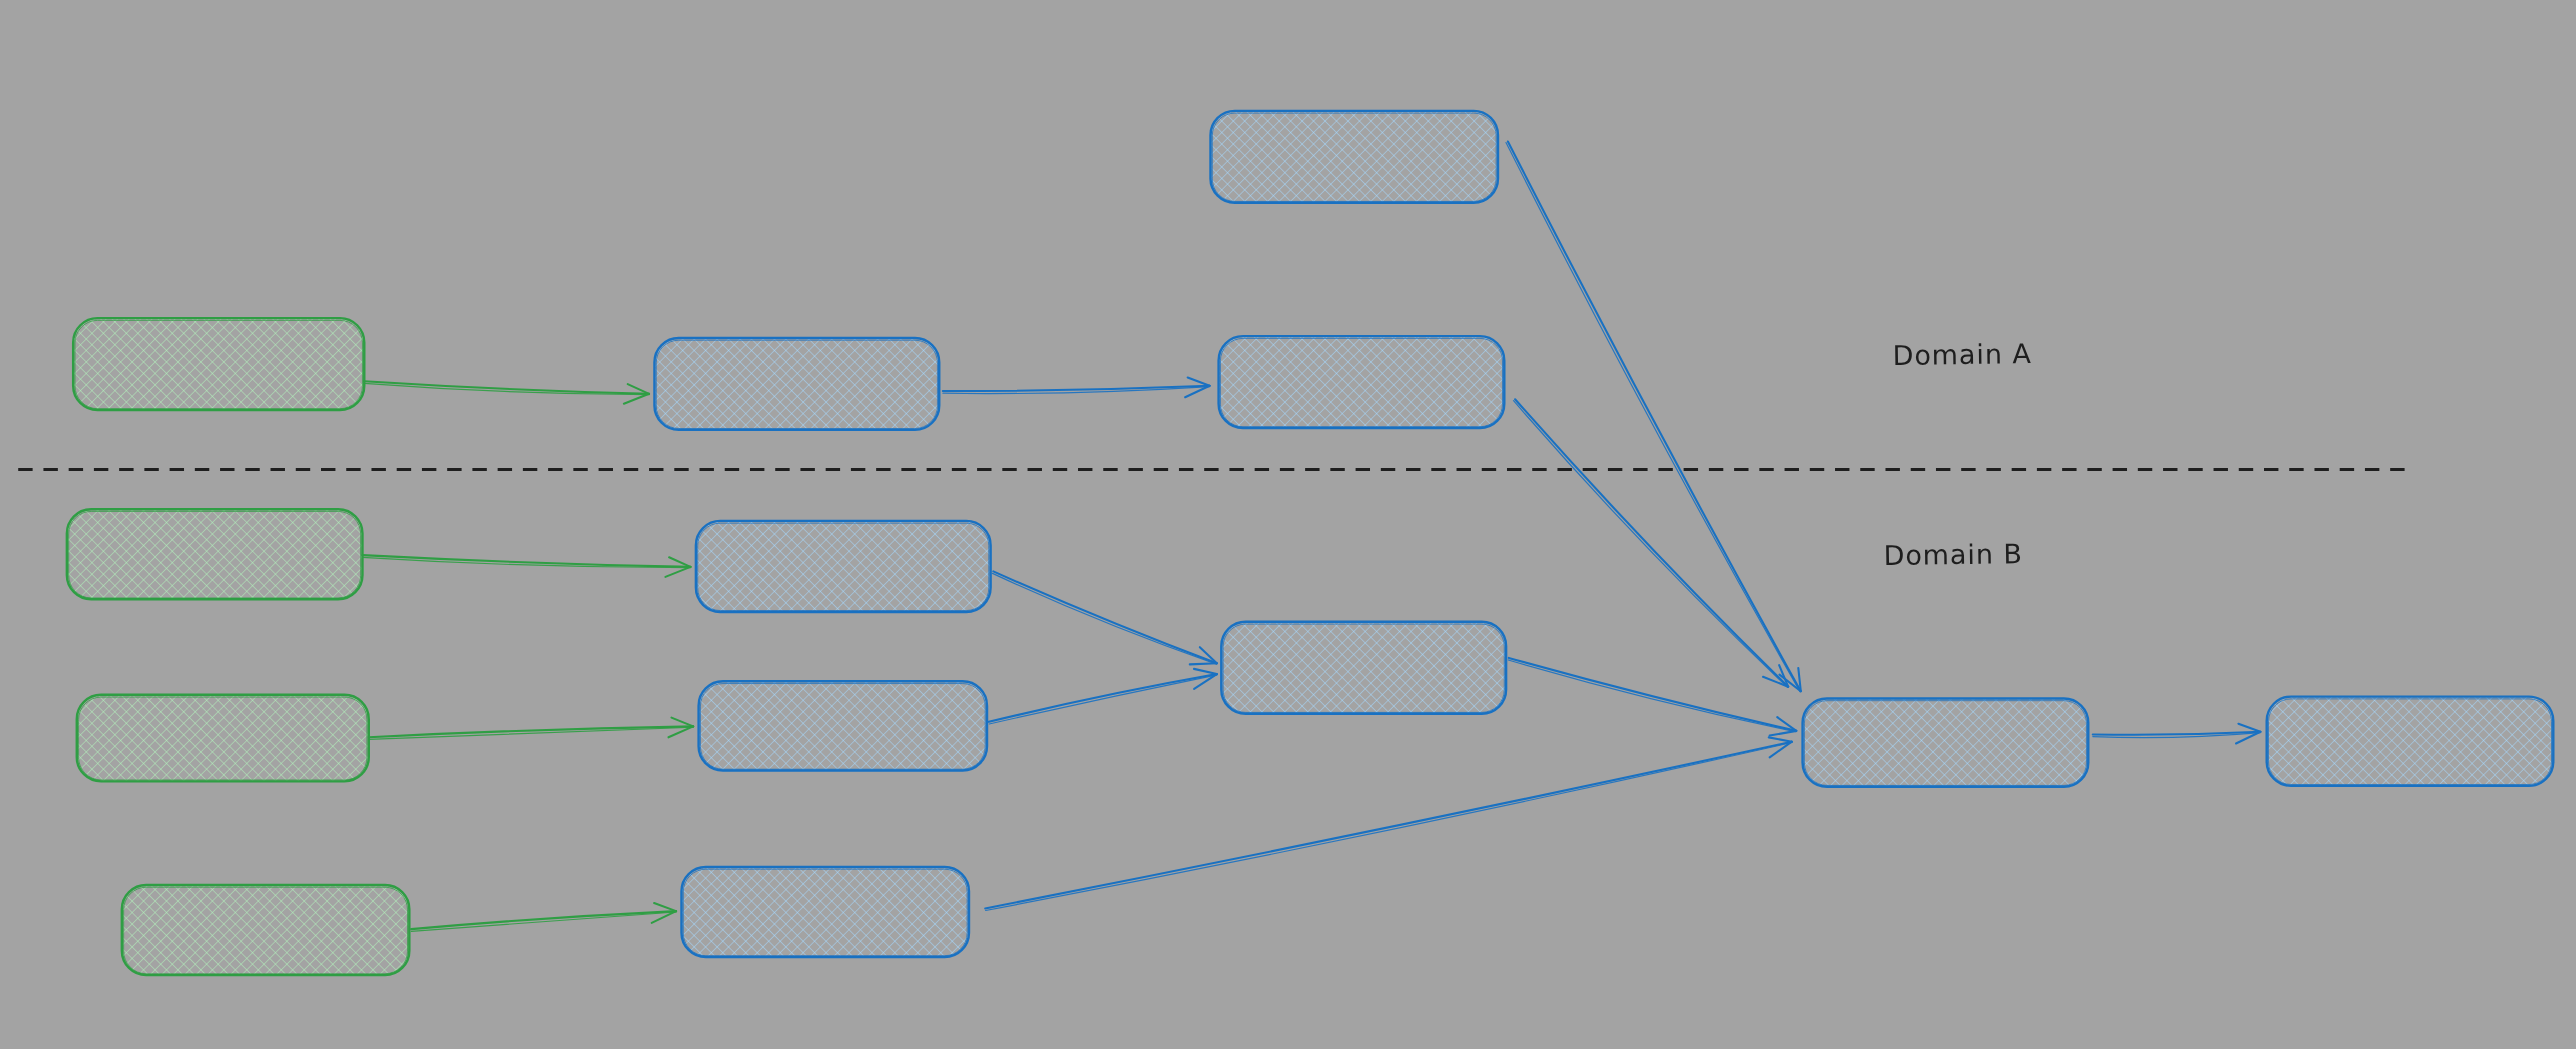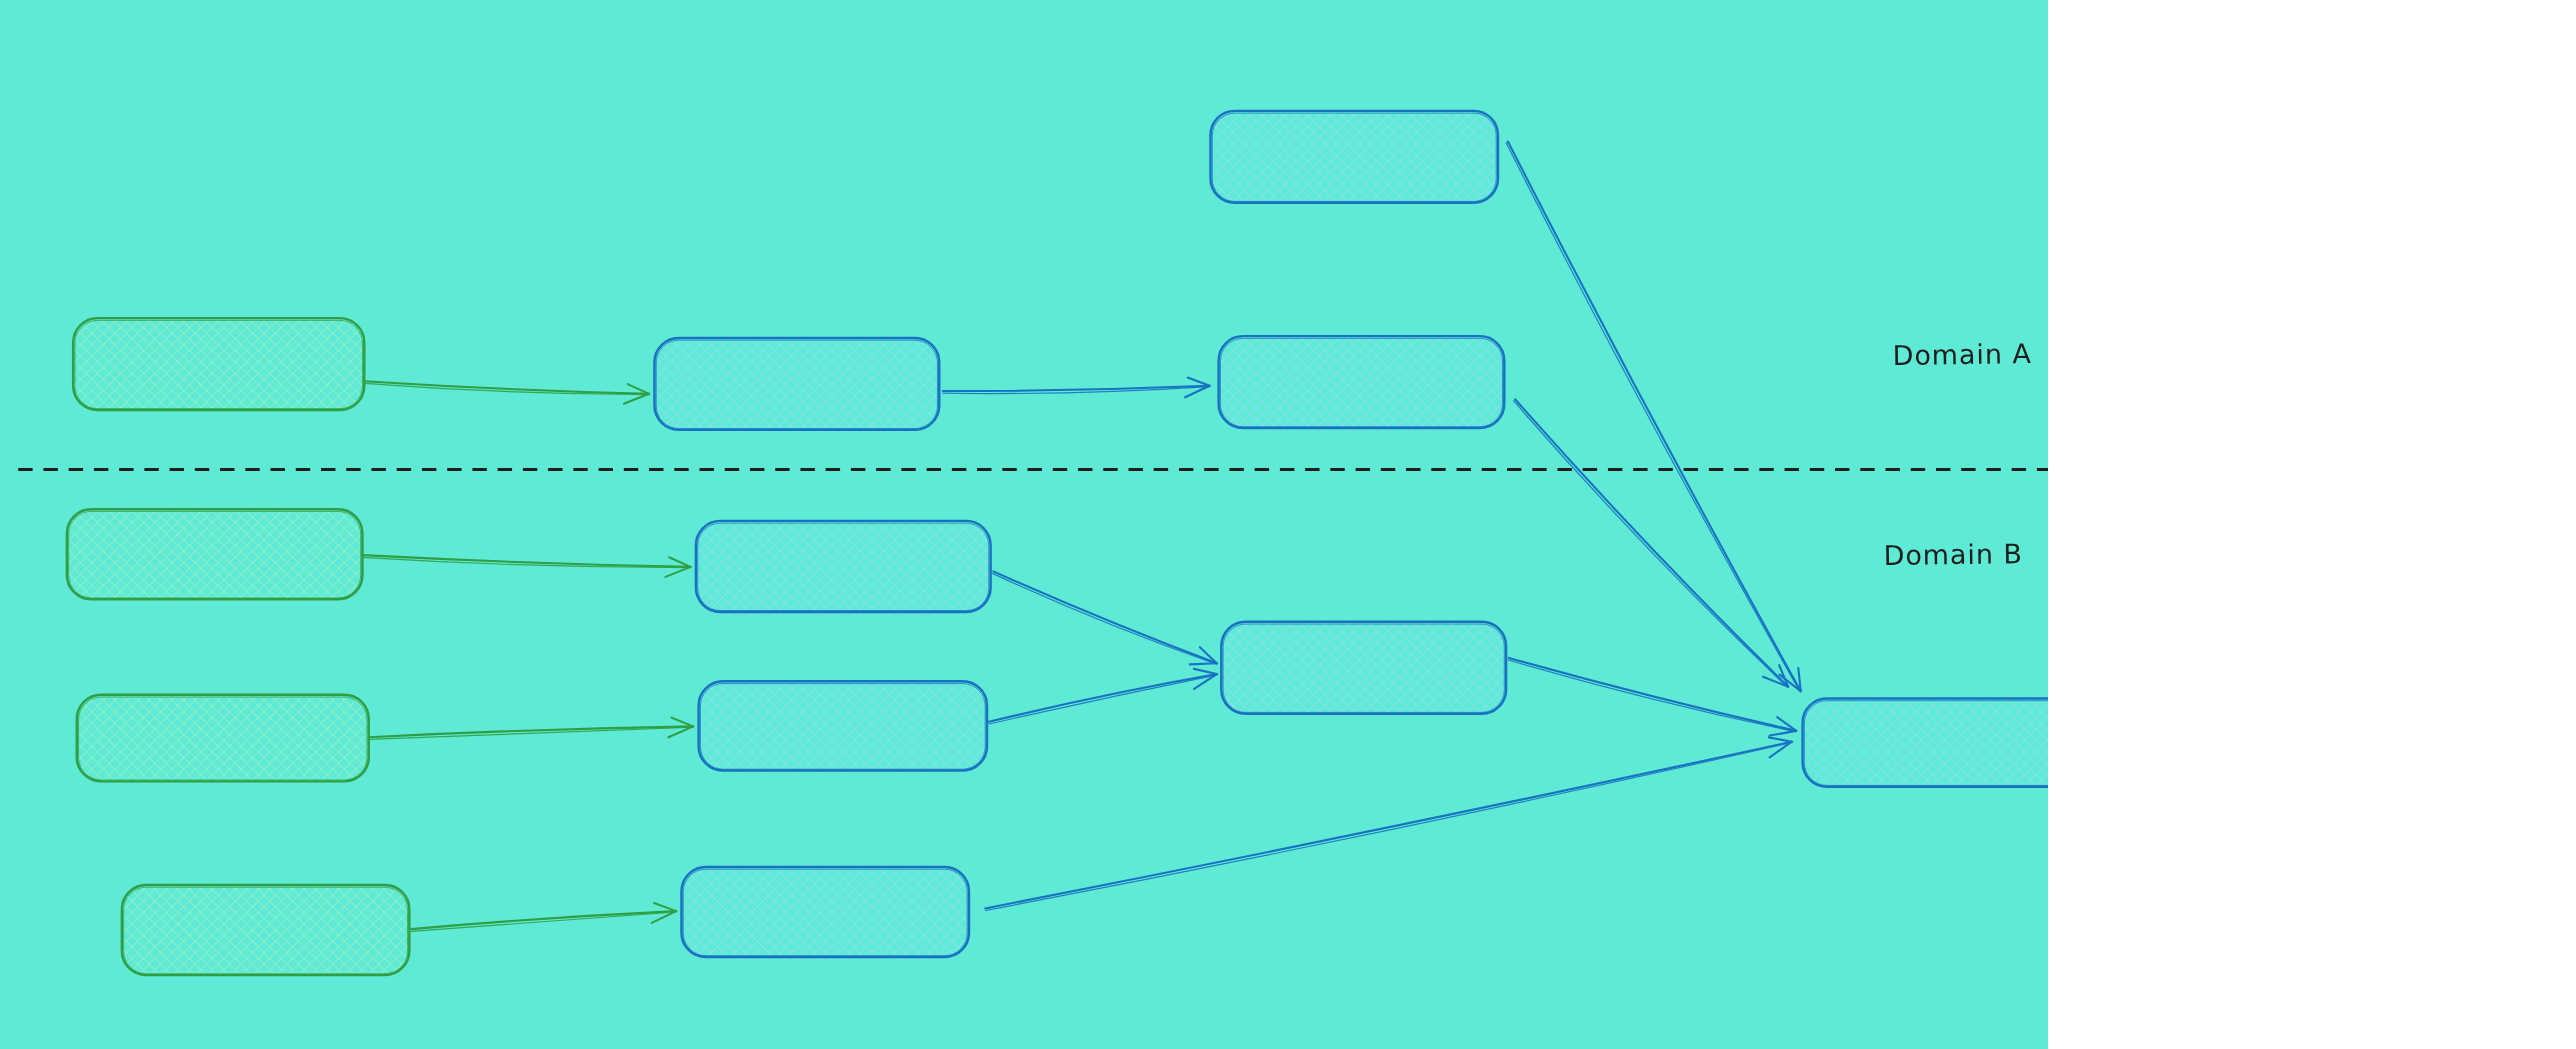--- a/index.html
+++ b/index.html
@@ -1,20 +1,20 @@
 <!DOCTYPE html>
 <html style="font-size:14.4px"><head>
 <meta charset="utf-8">
 <style>
   html, body { margin: 0; padding: 0; background: #ffffff; }
   .stage {
     position: relative;
-    width: 2048px;
+    width: 2576px;
     height: 1049px;
-    background: #5eead4;
+    background: #a3a3a3;
     overflow: hidden;
     font-family: "DejaVu Sans", sans-serif;
   }
   svg { display: block; }
   .domain-label {
     font-family: "DejaVu Sans", sans-serif;
     font-size: 30px;
     font-weight: 500;
     letter-spacing: 1px;
     fill: #1e1e1e;

